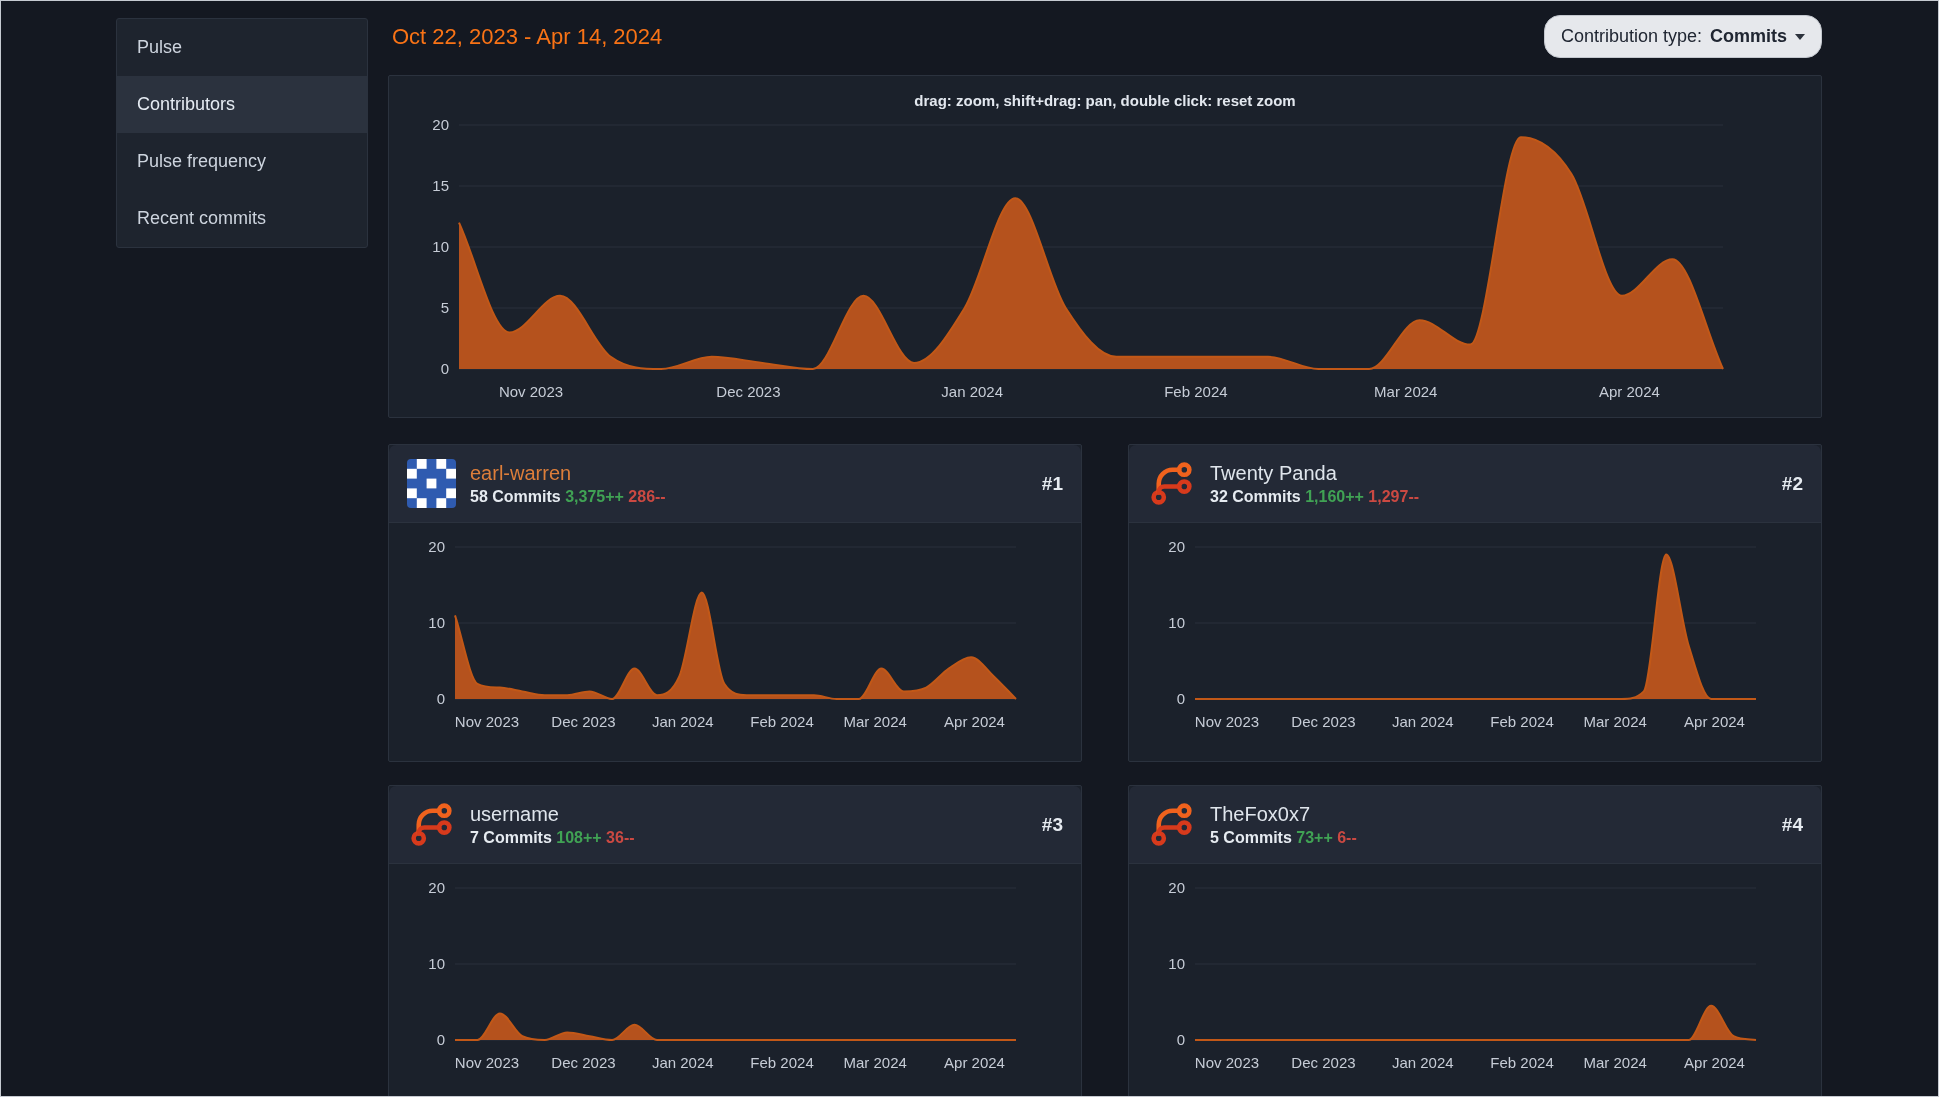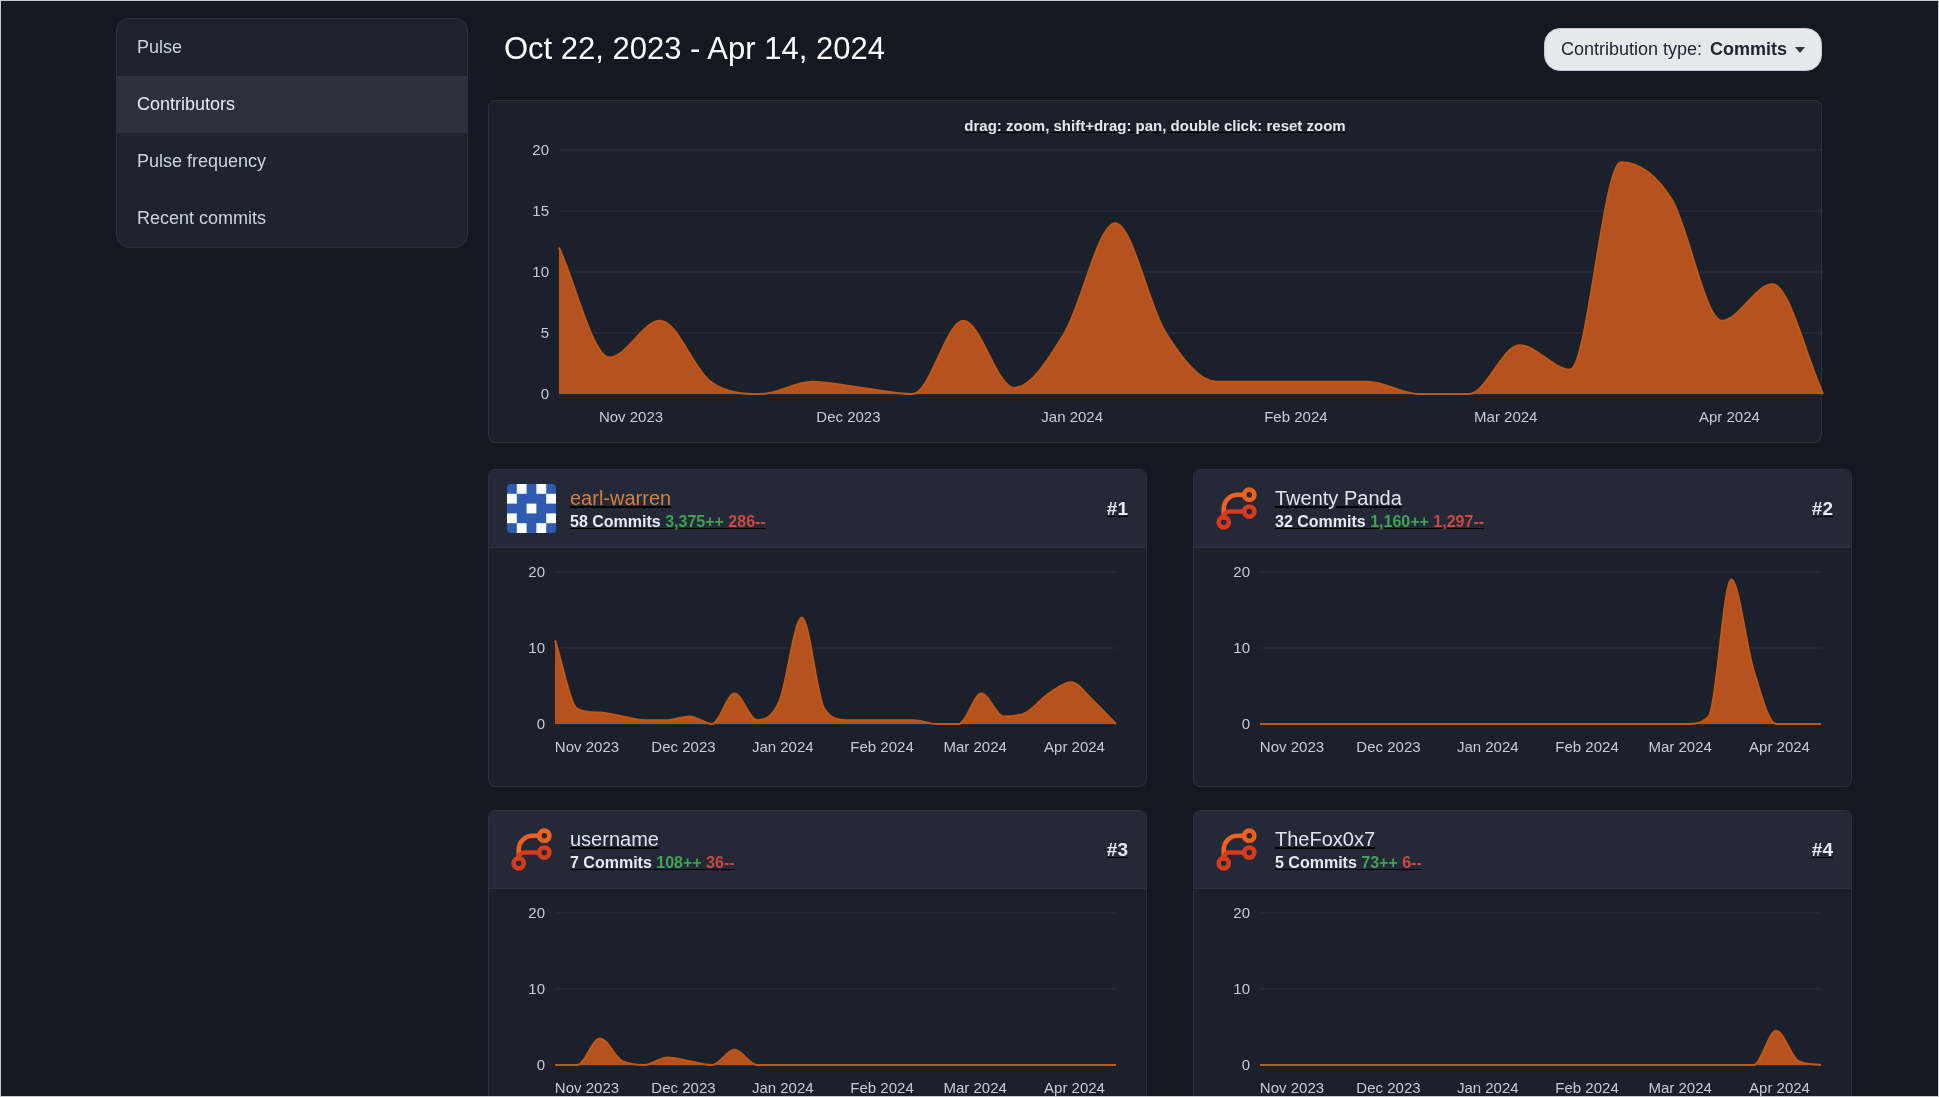--- a/index.html
+++ b/index.html
@@ -11,44 +11,44 @@
     --border:#2b323e; --sidebar-bg:#1e242e; --sidebar-active:#2b323e;
     --green:#40a254; --red:#cb4942; --name-orange:#dd7e3a;
     --button-bg:#e6e8ec; --button-text:#202632;
   }
   .viewport {
     width:1939px; height:1097px; background:var(--page-bg);
     border:1px solid #c6cad1; overflow:hidden;
     display:flex; align-items:flex-start;
   }
   .sidebar {
-    width:352px; margin:17px 0 0 115px; flex-shrink:0;
+    width:252px; margin:17px 0 0 115px; flex-shrink:0;
     background:var(--sidebar-bg); border:1px solid var(--border);
-    border-radius:13px; overflow:hidden;
+    border-radius:3px; overflow:hidden;
   }
   .sidebar-item {
     padding:18px 20px; font-size:18px; color:#cdd4de; cursor:pointer;
   }
   .sidebar-item.active { background:var(--sidebar-active); color:#e6ecf3; }
   .content { flex:1; margin:0 116px 0 20px; min-width:0; }
   .topbar { display:flex; justify-content:space-between; align-items:center; margin-top:14px; }
-  .page-title { font-size:31px; font-weight:500; color:#ffffff; margin:16px; }
+  .page-title { font-size:22px; font-weight:500; color:#f97316; margin:4px; }
   .dropdown-btn {
     display:flex; align-items:center; gap:8px;
     background:var(--button-bg); color:var(--button-text);
     border:1px solid #c3c7ce; border-radius:16px;
     padding:10px 16px; font-size:18px; cursor:pointer;
     font-family:"Liberation Sans", sans-serif;
   }
   .dropdown-btn b { font-weight:700; }
   .caret {
     width:0; height:0; border:5px solid transparent;
     border-top:6px solid #2c323c; margin-top:6px;
   }
-  .card { background:var(--card-bg); border:1px solid var(--border); border-radius:7px;text-decoration:underline; }
+  .card { background:var(--card-bg); border:1px solid var(--border); border-radius:2px; }
   .main-card { margin-top:17px; padding:14px 20px 4px; }
   .hint { text-align:center; font-size:15px; font-weight:700; color:#e2e7ee; margin:2px 0 4px; }
   svg.chart { display:block; }
   svg.chart text.tick { fill:#c6ccd6; font-size:15px; font-family:"Liberation Sans", sans-serif; }
   .cards-grid { display:grid; grid-template-columns:1fr 1fr; gap:23px 46px; margin-top:26px; }
   .contrib-card { padding-bottom:18px; }
   .contrib-header {
     display:flex; align-items:center; gap:14px;
     background:var(--card-header-bg); border-bottom:1px solid var(--border);
     border-radius:7px 7px 0 0; padding:14px 18px;

